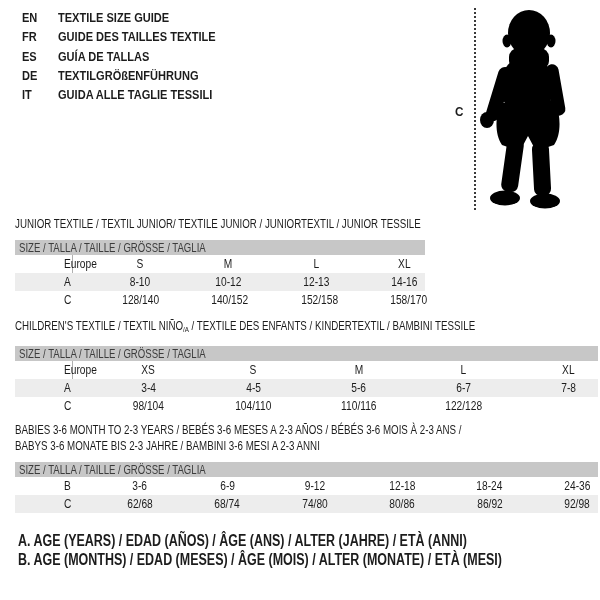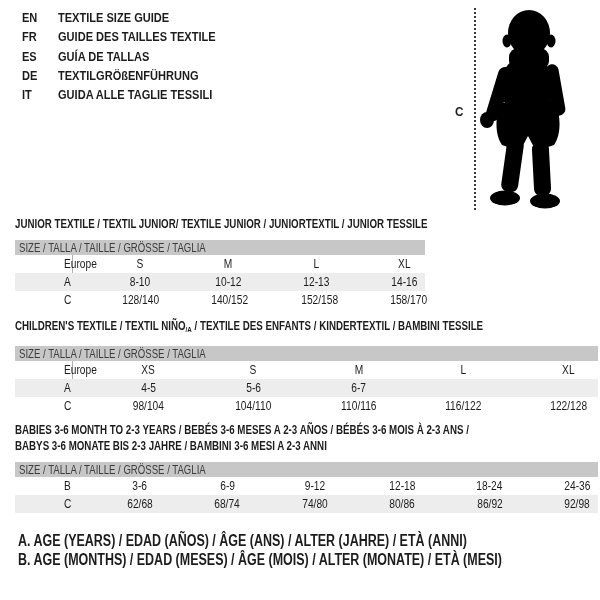--- a/index.html
+++ b/index.html
@@ -22,21 +22,21 @@
   .lang-code .cond,.lang-label .cond{transform:scaleX(0.85);}
 
   
   .height-line{position:absolute;left:474px;top:8px;height:202px;width:0;border-left:2px dotted #3a3a3a;}
   .c-label{position:absolute;left:455px;top:104px;font-weight:bold;font-size:13px;}
   .c-label .cond{transform:scaleX(0.9);}
   .baby{position:absolute;left:478px;top:8px;}
 
   
   .tbl{position:absolute;left:15px;}
-  .tbl-title{font-weight:bold;font-size:12.5px;line-height:16px;white-space:nowrap;}
+  .tbl-title{font-weight:normal;font-size:12.5px;line-height:16px;white-space:nowrap;}
   .tbl-title .cond{transform:scaleX(0.78);}
   .size-bar{background:var(--bar);height:15px;display:flex;align-items:center;margin-top:8px;}
   .size-bar .cond{transform:scaleX(0.8);font-size:12px;color:var(--bartxt);padding-left:5px;}
   .grid-row{display:grid;grid-template-columns:58px repeat(var(--cols),1fr);height:18px;align-items:center;font-size:12px;}
   .grid-row.shaded{background:var(--alt);}
   .cell{text-align:center;overflow:visible;margin-left:46px;}
   .cell .cond{transform:scaleX(0.85);transform-origin:50% 50%;}
   .label-cell{text-align:left;padding-left:3px;}
   .label-cell .cond{transform:scaleX(0.85);transform-origin:0 50%;}
   .label-cell.with-div{border-right:1px solid var(--div);height:100%;display:flex;align-items:center;}
@@ -137,30 +137,31 @@
           <span class="cond">Europe</span>
         </div>
         <div class="cell"><span class="cond">XS</span></div>
         <div class="cell"><span class="cond">S</span></div>
         <div class="cell"><span class="cond">M</span></div>
         <div class="cell"><span class="cond">L</span></div>
         <div class="cell"><span class="cond">XL</span></div>
       </div>
       <div class="grid-row shaded" style="--cols: 5;">
         <div class="cell label-cell"><span class="cond">A</span></div>
+        <div class="cell"><span class="cond">3-4</span></div>
         <div class="cell"><span class="cond">4-5</span></div>
         <div class="cell"><span class="cond">5-6</span></div>
         <div class="cell"><span class="cond">6-7</span></div>
+        <div class="cell"><span class="cond">7-8</span></div>
       </div>
       <div class="grid-row" style="--cols: 5;">
         <div class="cell label-cell"><span class="cond">C</span></div>
         <div class="cell"><span class="cond">98/104</span></div>
         <div class="cell"><span class="cond">104/110</span></div>
         <div class="cell"><span class="cond">110/116</span></div>
-        <div class="cell"><span class="cond">116/122</span></div>
         <div class="cell"><span class="cond">122/128</span></div>
       </div>
     </div>
 </div>
 
 <div class="tbl" style="top:422px;width:583px;">
   <div class="tbl-title"><span class="cond">BABIES 3-6 MONTH TO 2-3 YEARS / BEBÉS 3-6 MESES A 2-3 AÑOS / BÉBÉS 3-6 MOIS À 2-3 ANS /</span></div>
   <div class="tbl-title"><span class="cond">BABYS 3-6 MONATE BIS 2-3 JAHRE / BAMBINI 3-6 MESI A 2-3 ANNI</span></div>
   <div class="size-bar">
       <span class="cond">SIZE / TALLA / TAILLE / GRÖSSE / TAGLIA</span>

